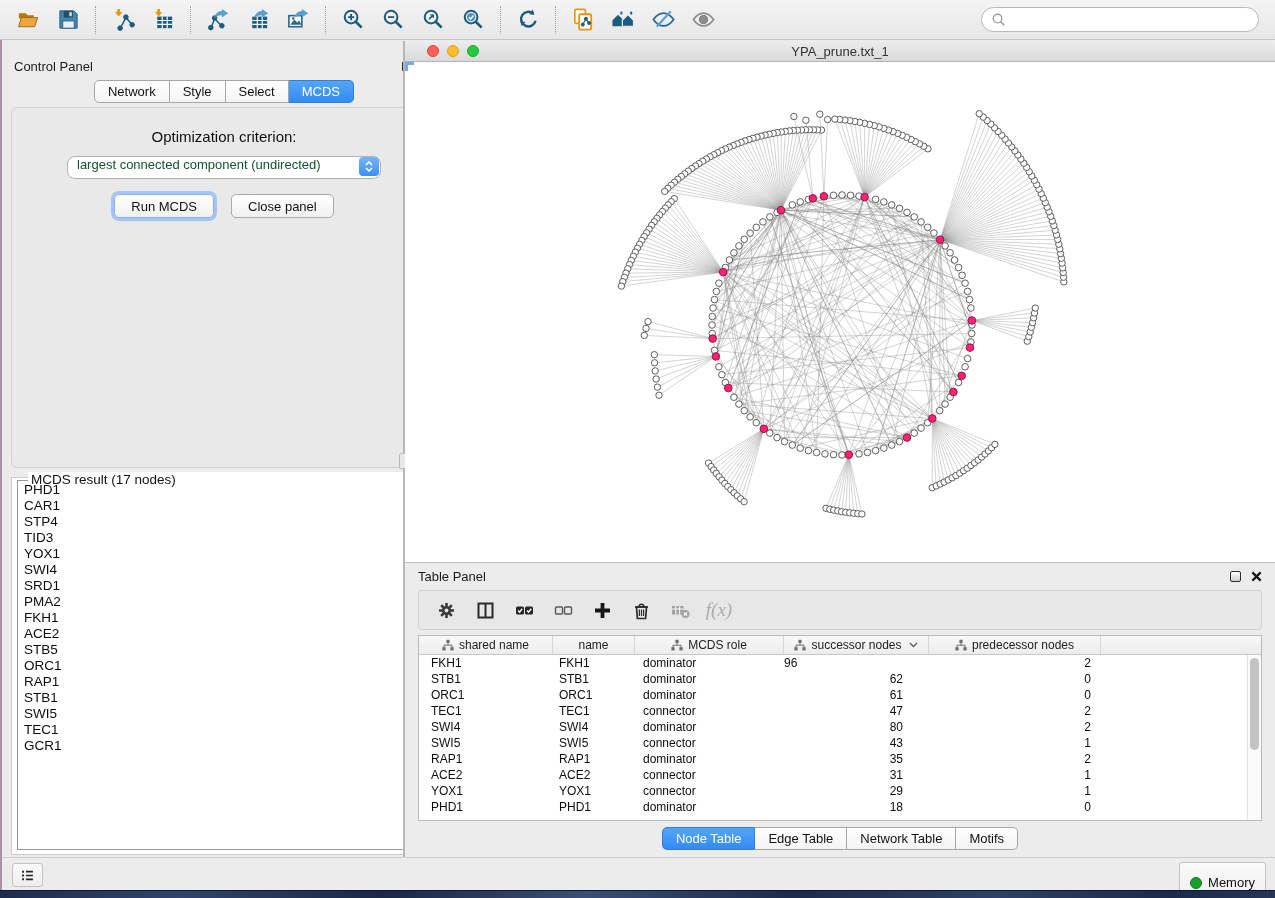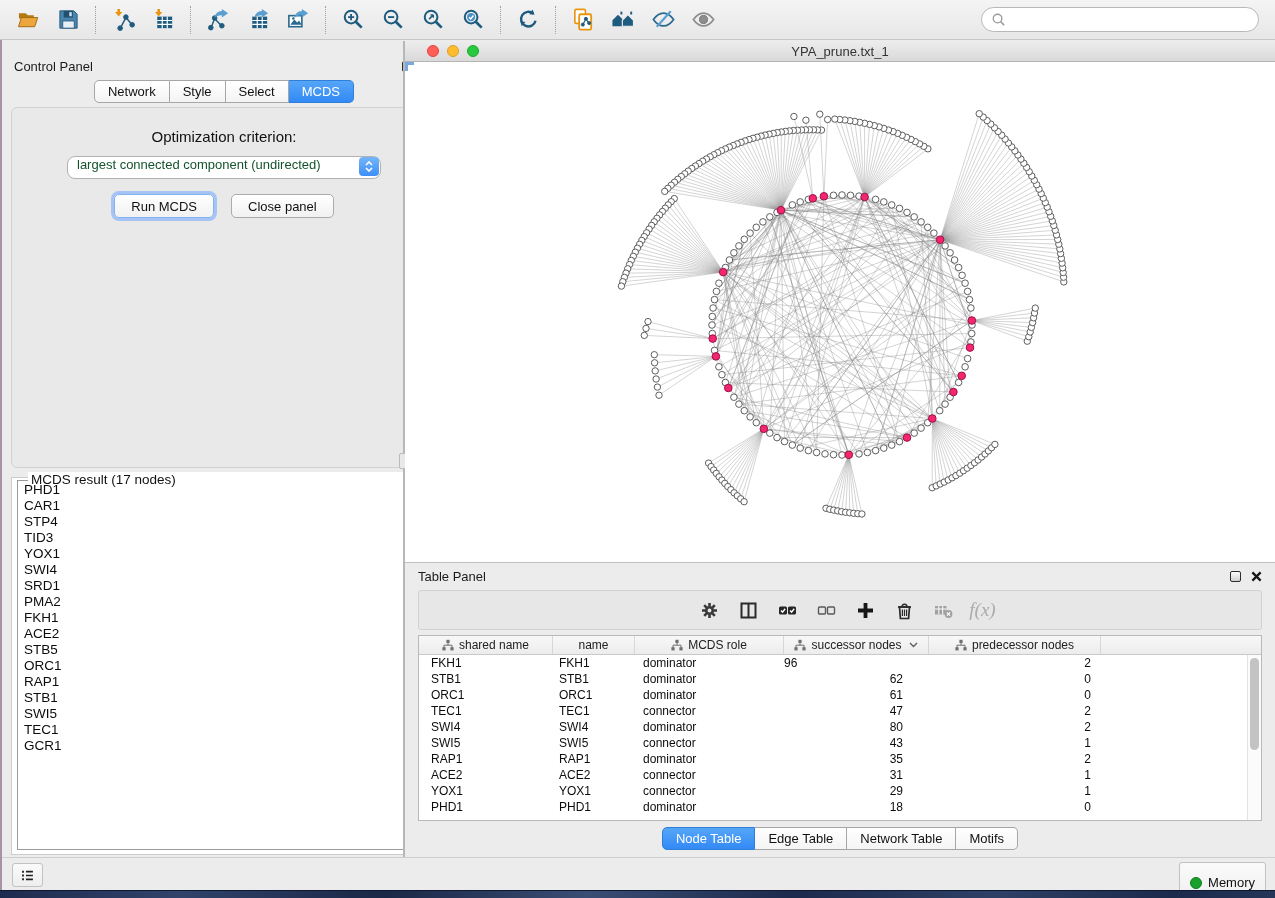--- a/index.html
+++ b/index.html
@@ -68,21 +68,21 @@
   .t-green { background:#28c840; border:1px solid #1aab29; }
   #net-title { position:absolute; left:0; right:0; text-align:center; font-size:13px; color:#333; }
   #net-canvas { position:relative; width:100%; height:499px; background:#fff; }
   #net-canvas svg { position:absolute; left:0; top:0; }
   #net-corner { position:absolute; left:0; top:0; width:9px; height:9px; border-left:3px solid #7aa9e0; border-top:3px solid #7aa9e0; }
 
   
   #table-panel { position:absolute; left:405px; top:562px; width:870px; height:295px; background:#ececec; border-top:1px solid #bfbfbf; }
   #tp-header { height:26px; display:flex; align-items:center; padding:0 13px; font-size:13px; color:#1b1b1b; }
   #tp-toolbar { margin:1px 13px 0; height:40px; background:#e7e7e7; border:1px solid #d1d1d1; border-radius:3px;
-    display:flex; align-items:center; padding-left:12px; gap:9px;justify-content:center; }
+    display:flex; align-items:center; padding-left:12px; gap:9px; }
   .tp-btn { width:30px; height:30px; display:flex; align-items:center; justify-content:center; }
   .tp-btn svg { width:19px; height:19px; }
   .fx-label { font-size:19px; font-family:"Liberation Serif", serif; font-style:italic; color:#aaa; }
   #table-wrap { position:relative; margin:5px 13px 0; height:186px; background:#fff; border:1px solid #b9b9b9; overflow:hidden; }
   #table-head { display:flex; height:19px; background:linear-gradient(#f8f8f8,#ececec); border-bottom:1px solid #c9c9c9; }
   .th-cell { display:flex; align-items:center; justify-content:center; gap:5px; font-size:12px; color:#222; border-right:1px solid #d7d7d7; }
   .th-cell svg.tree { width:12px; height:12px; }
   .th-cell svg.chev { width:9px; height:6px; margin-left:2px; }
   #table-body .t-row { display:flex; height:16px; align-items:center; }
   .t-cell { font-size:12px; color:#0d0d0d; white-space:nowrap; overflow:hidden; }

